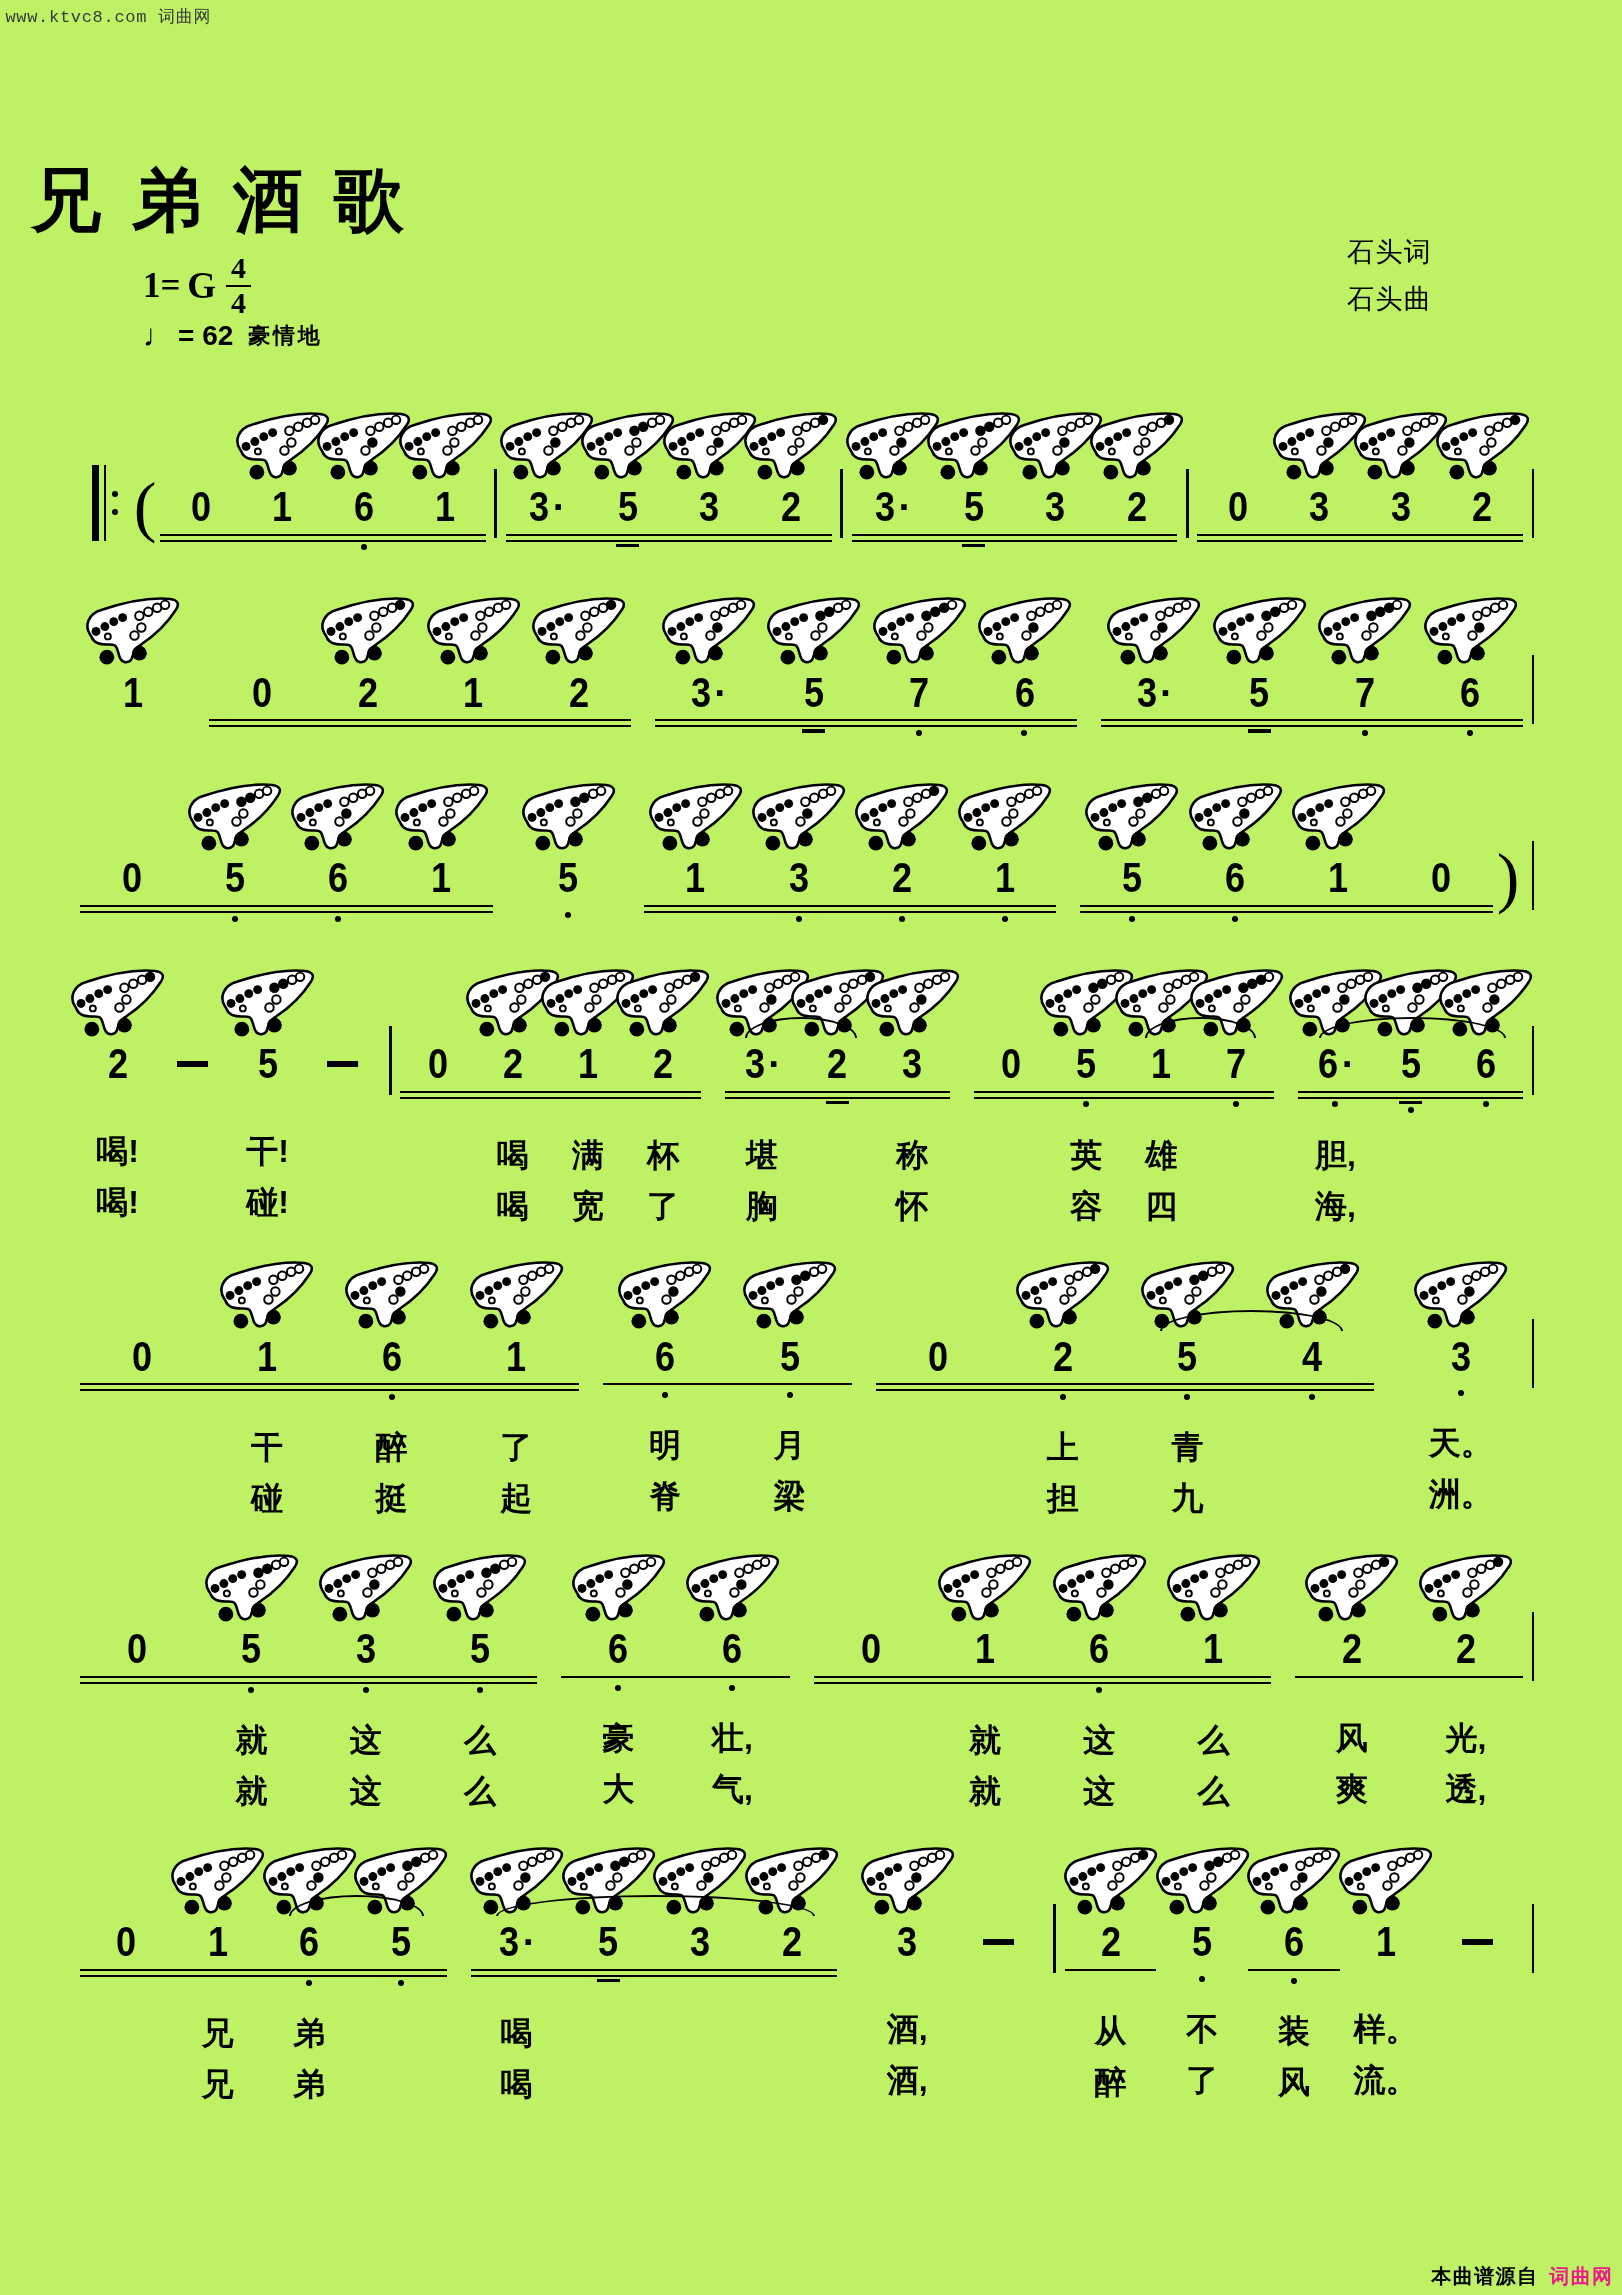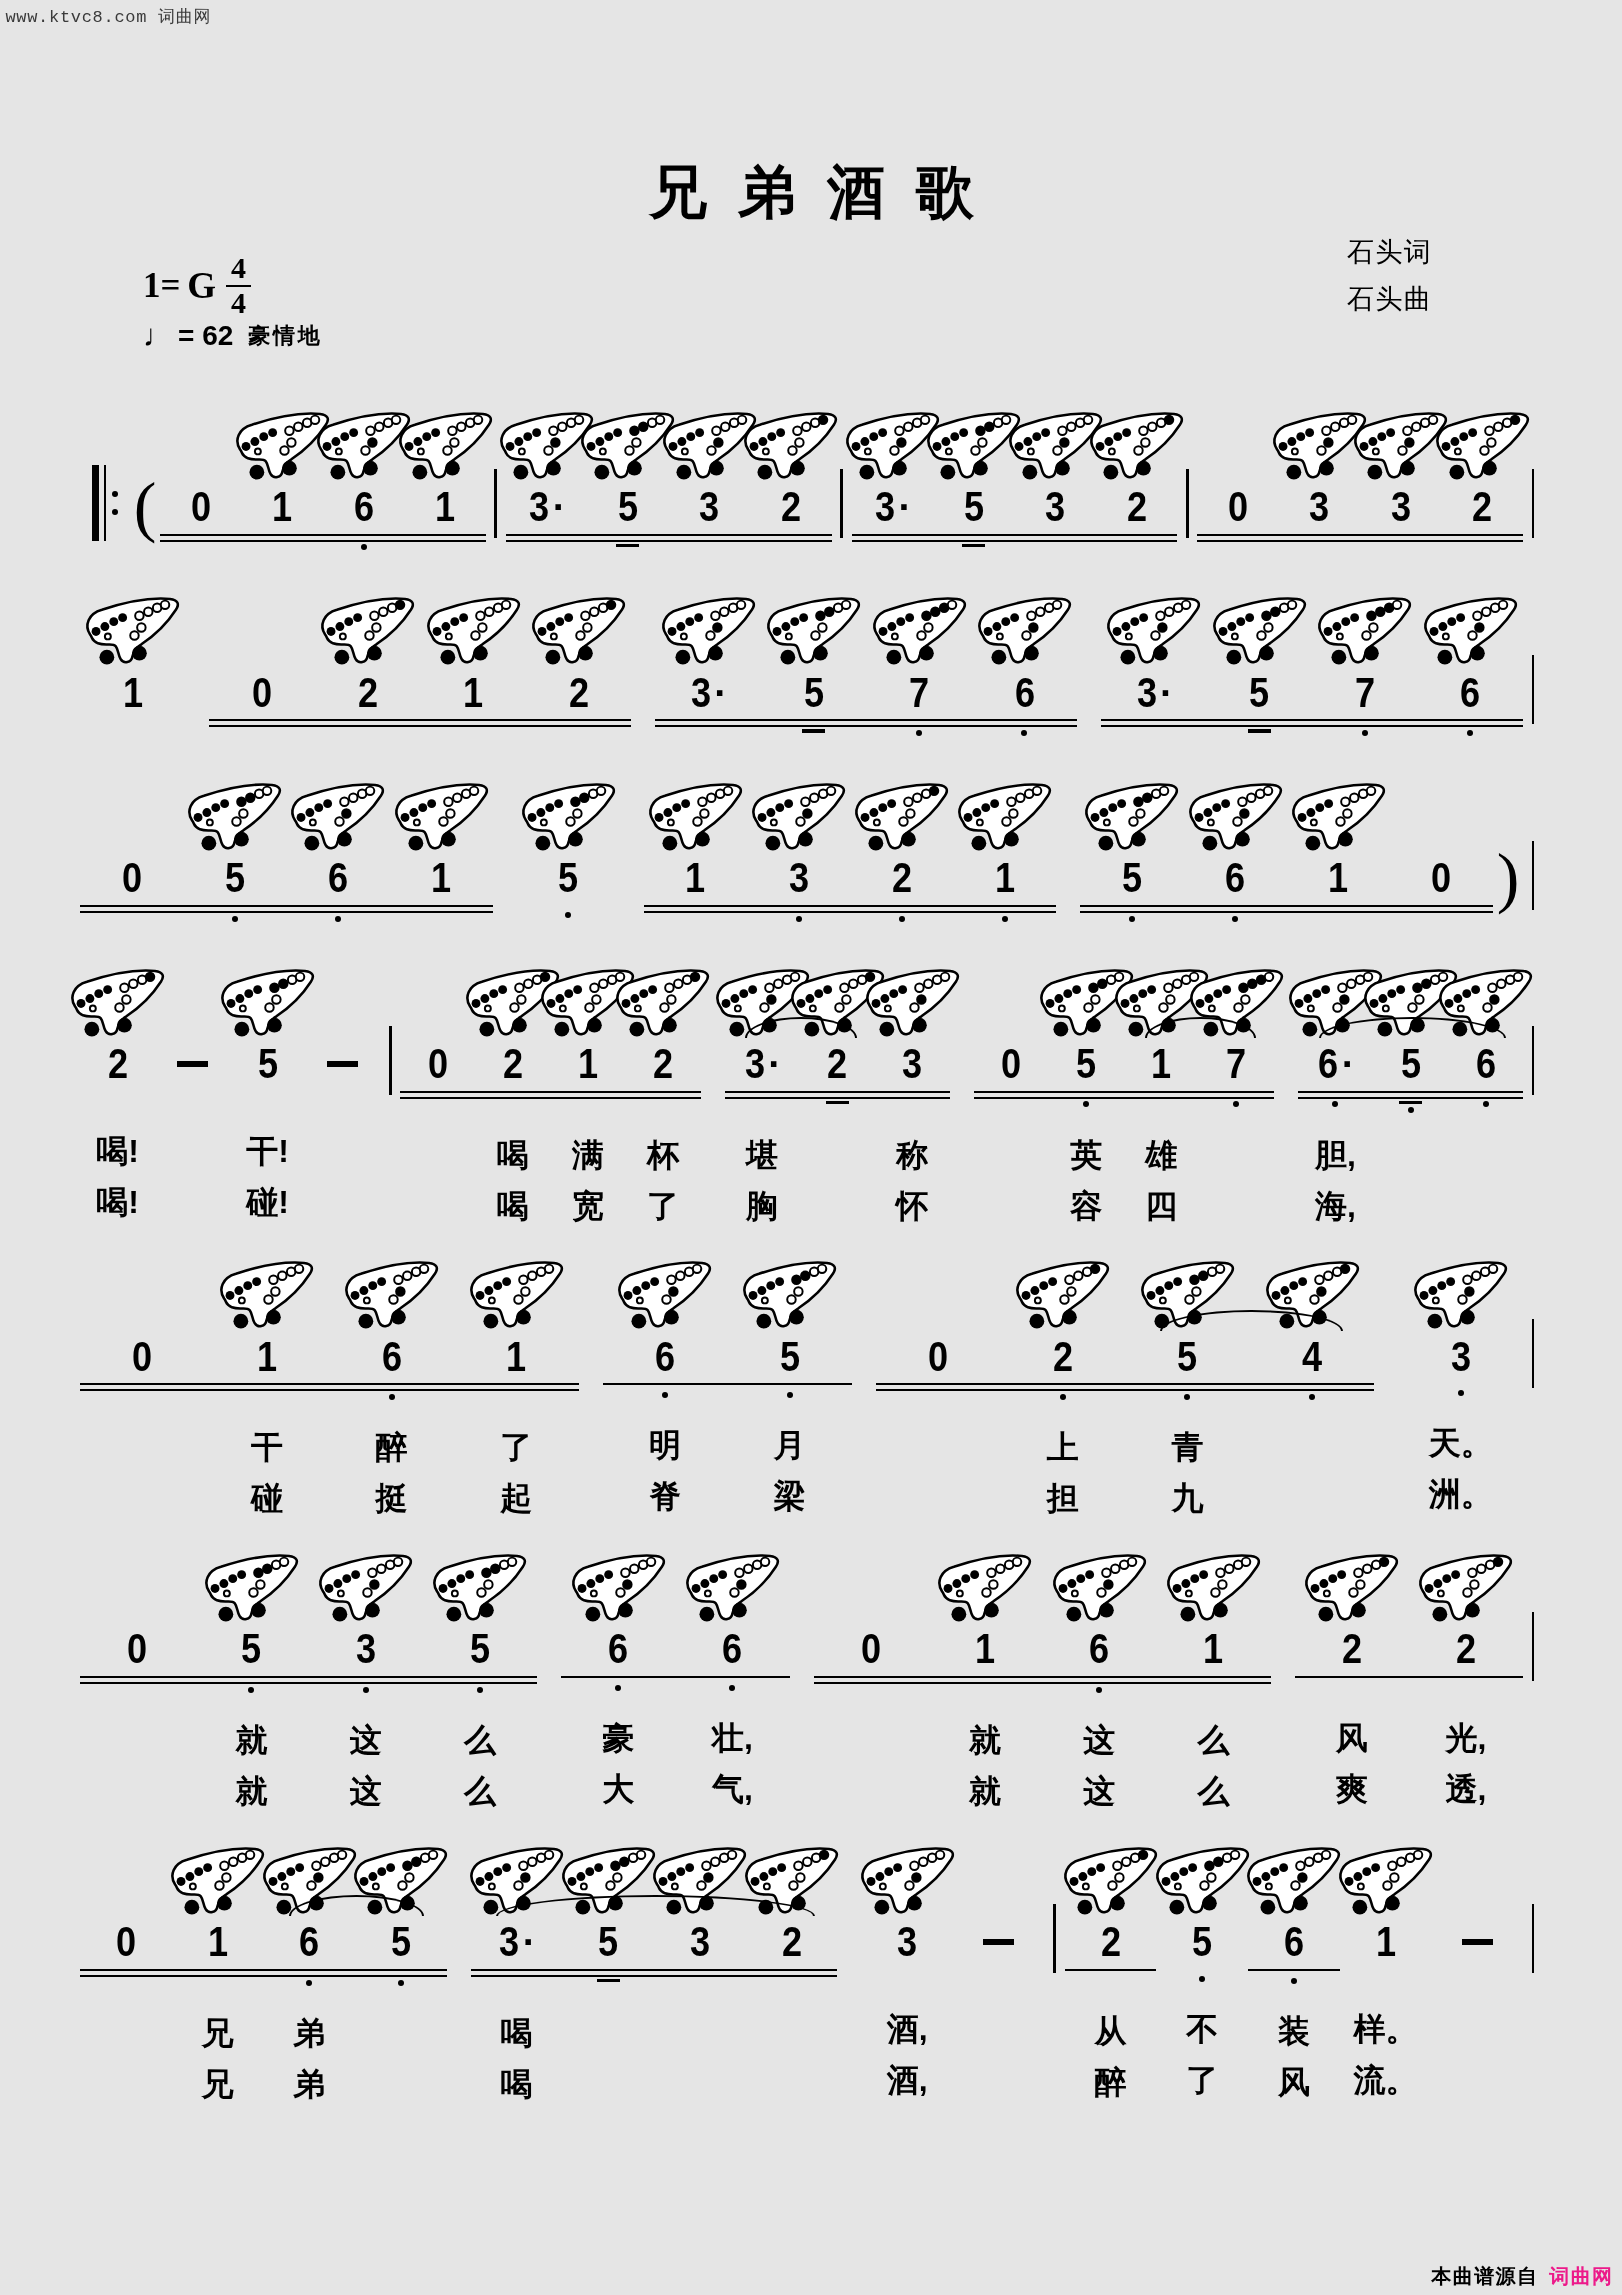--- a/index.html
+++ b/index.html
@@ -1,22 +1,22 @@
 <!DOCTYPE html>
 <html style="font-size:10.8px"><head>
 <meta charset="utf-8">
 <style>
   html,body{margin:0;padding:0;background:#fff;}
   body{font-family:"Liberation Sans","DejaVu Sans",sans-serif;color:#000;}
-  .page{position:relative;width:1623px;height:2295px;background:#e5e5e5;overflow:hidden;}
+  .page{position:relative;width:1623px;height:2295px;background:#bef264;overflow:hidden;}
 
   .wm-top{position:absolute;top:5.4px;left:5.4px;font-family:"Liberation Mono","DejaVu Sans Mono",monospace;
           font-size:17px;color:#3a3a3a;letter-spacing:0.7px;}
-  .title{position:absolute;top:154px;left:0;width:100%;text-align:center;
-         font-size:58px;font-weight:900;letter-spacing:31px;text-indent:31px;
+  .title{position:absolute;top:154px;left:0;width:100%;text-align:left;
+         font-size:70px;font-weight:900;letter-spacing:31px;text-indent:31px;
          font-family:Liberation Serif, serif;}
   .keysig{position:absolute;left:143px;top:252px;display:flex;align-items:center;
           font-family:"Liberation Serif","DejaVu Serif",serif;font-weight:700;}
   .keysig .kp{font-size:35px;}
   .keysig .kk{font-size:37px;margin:0 9.5px 0 6.8px;}
   .frac{display:flex;flex-direction:column;align-items:center;line-height:1;}
   .frac .fn{font-size:30px;font-weight:700;padding:1.4px 5.4px;}
   .frac .fn:first-child{border-bottom:2.7px solid #000;}
   .tempo{position:absolute;left:143px;top:318px;display:flex;align-items:center;font-weight:700;}
   .tempo .tn{font-size:31px;margin-right:4px;}

